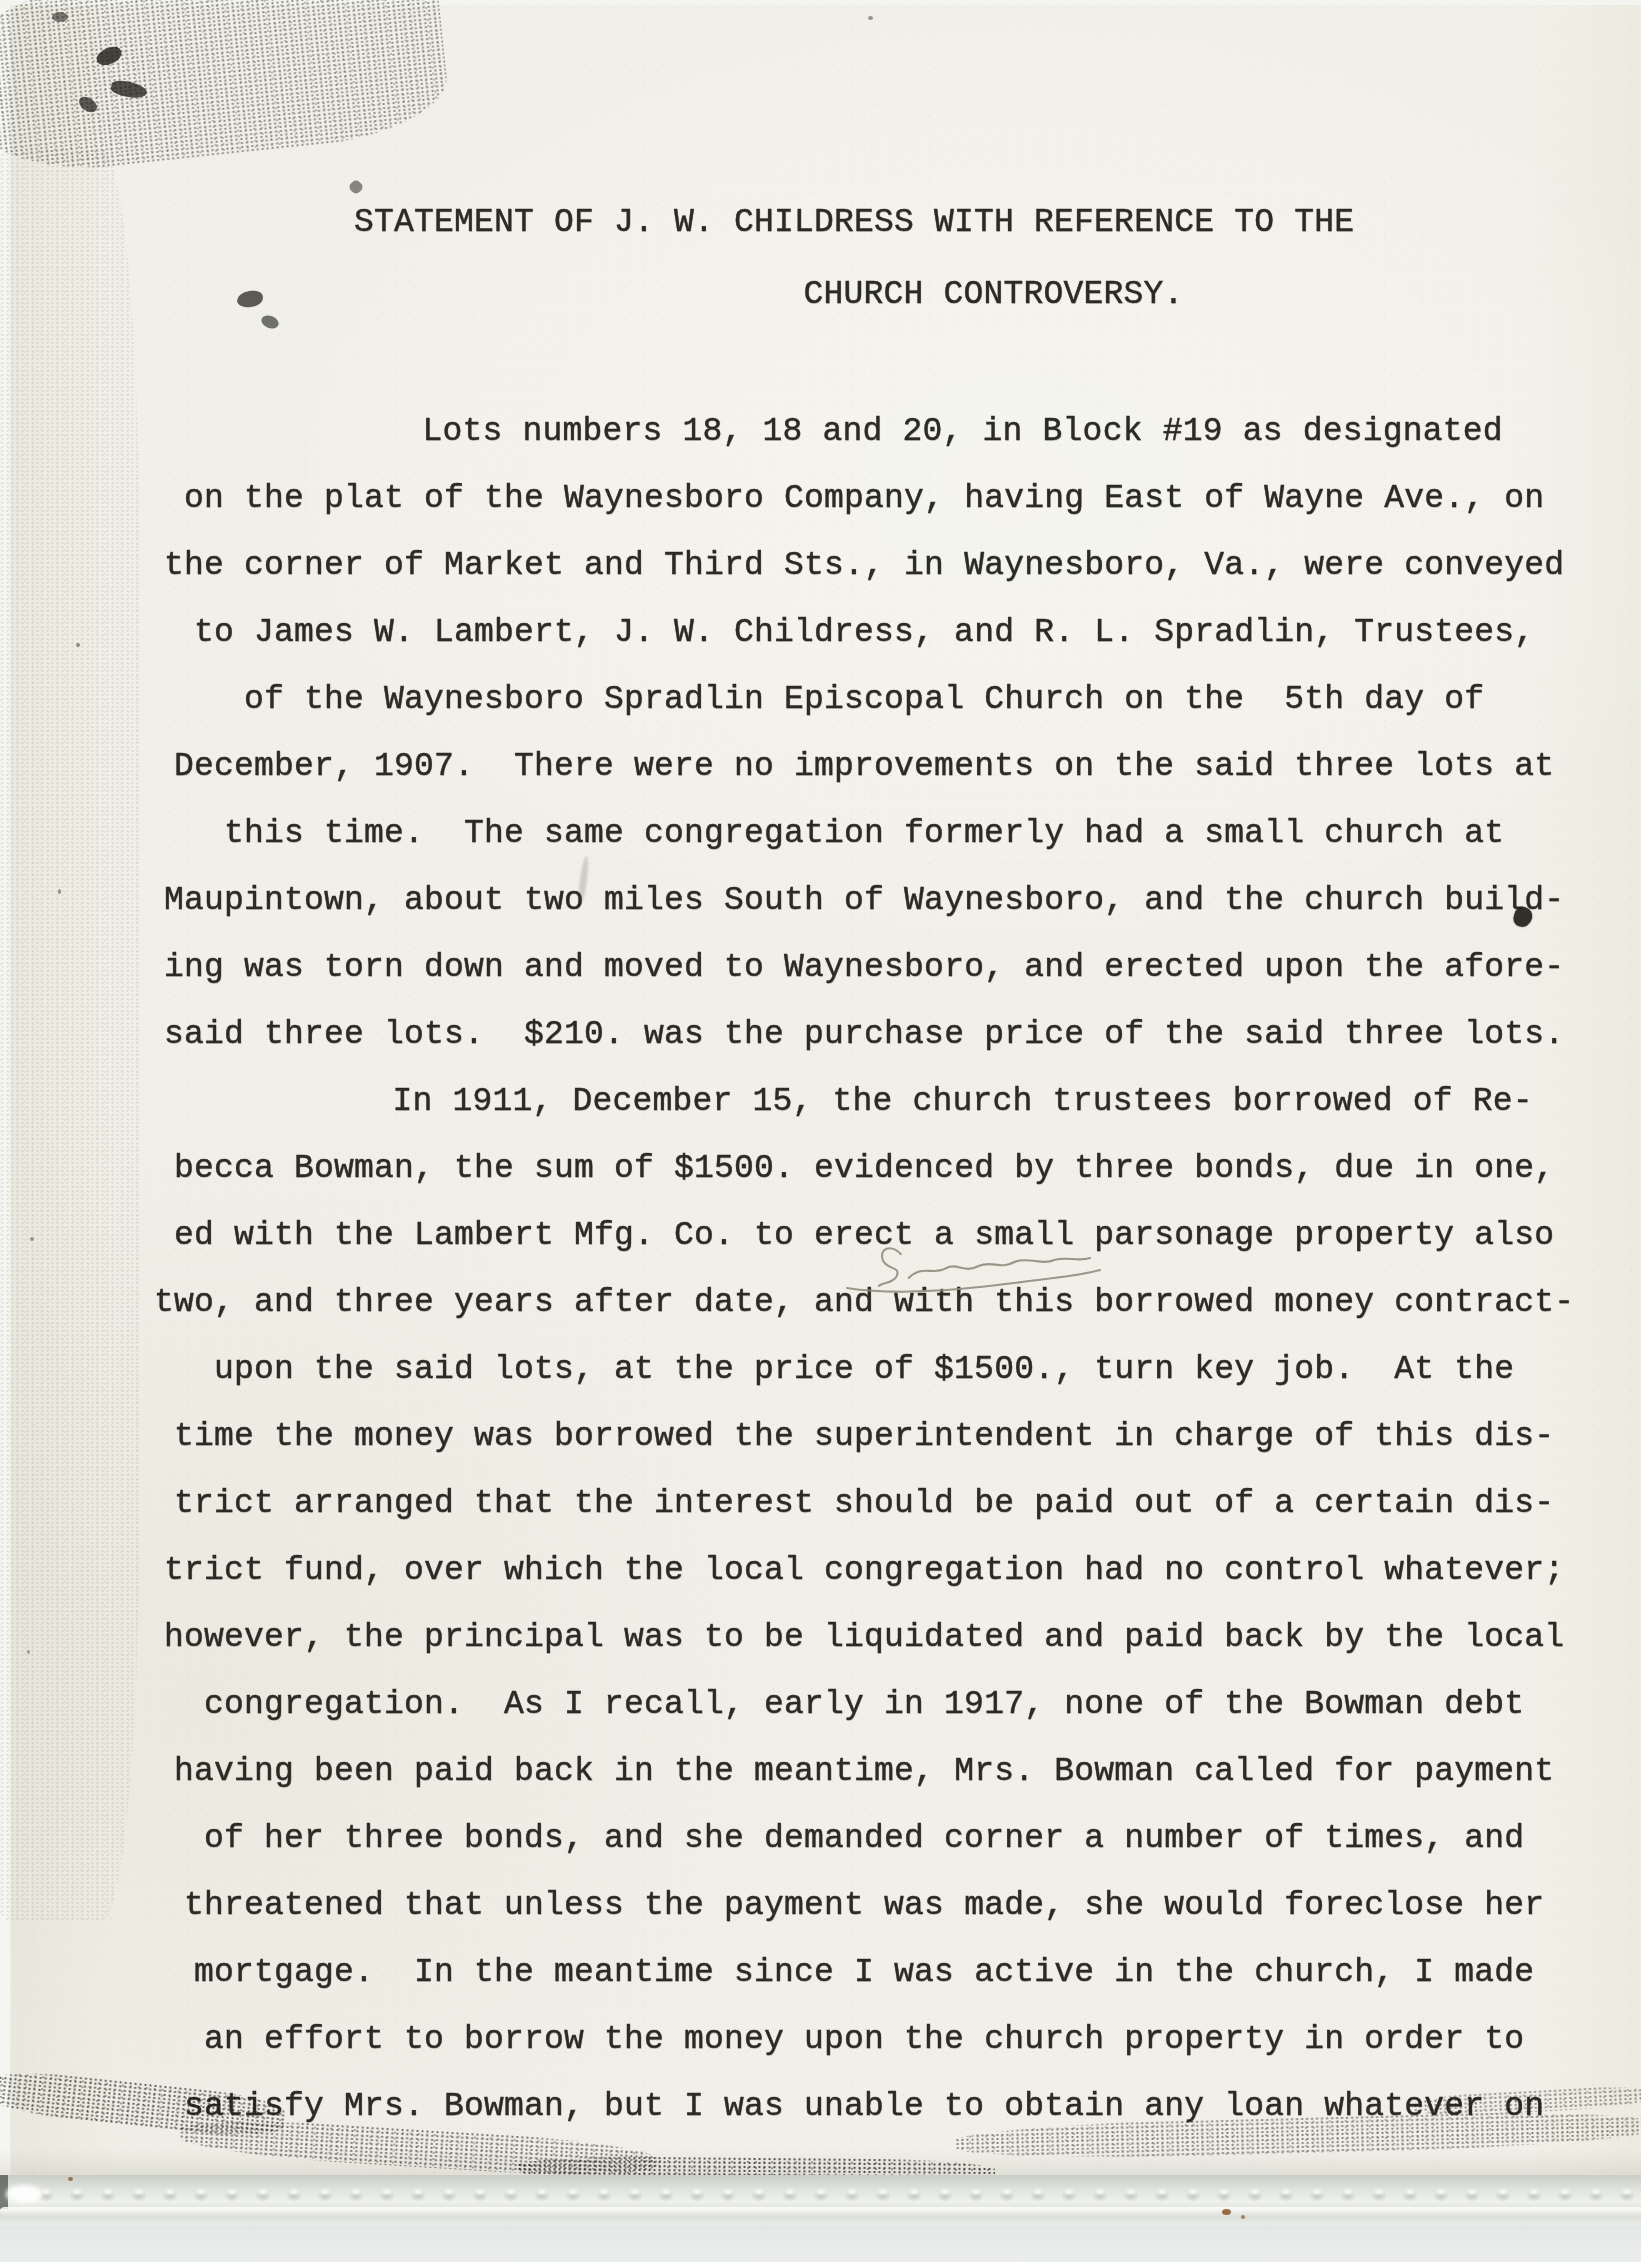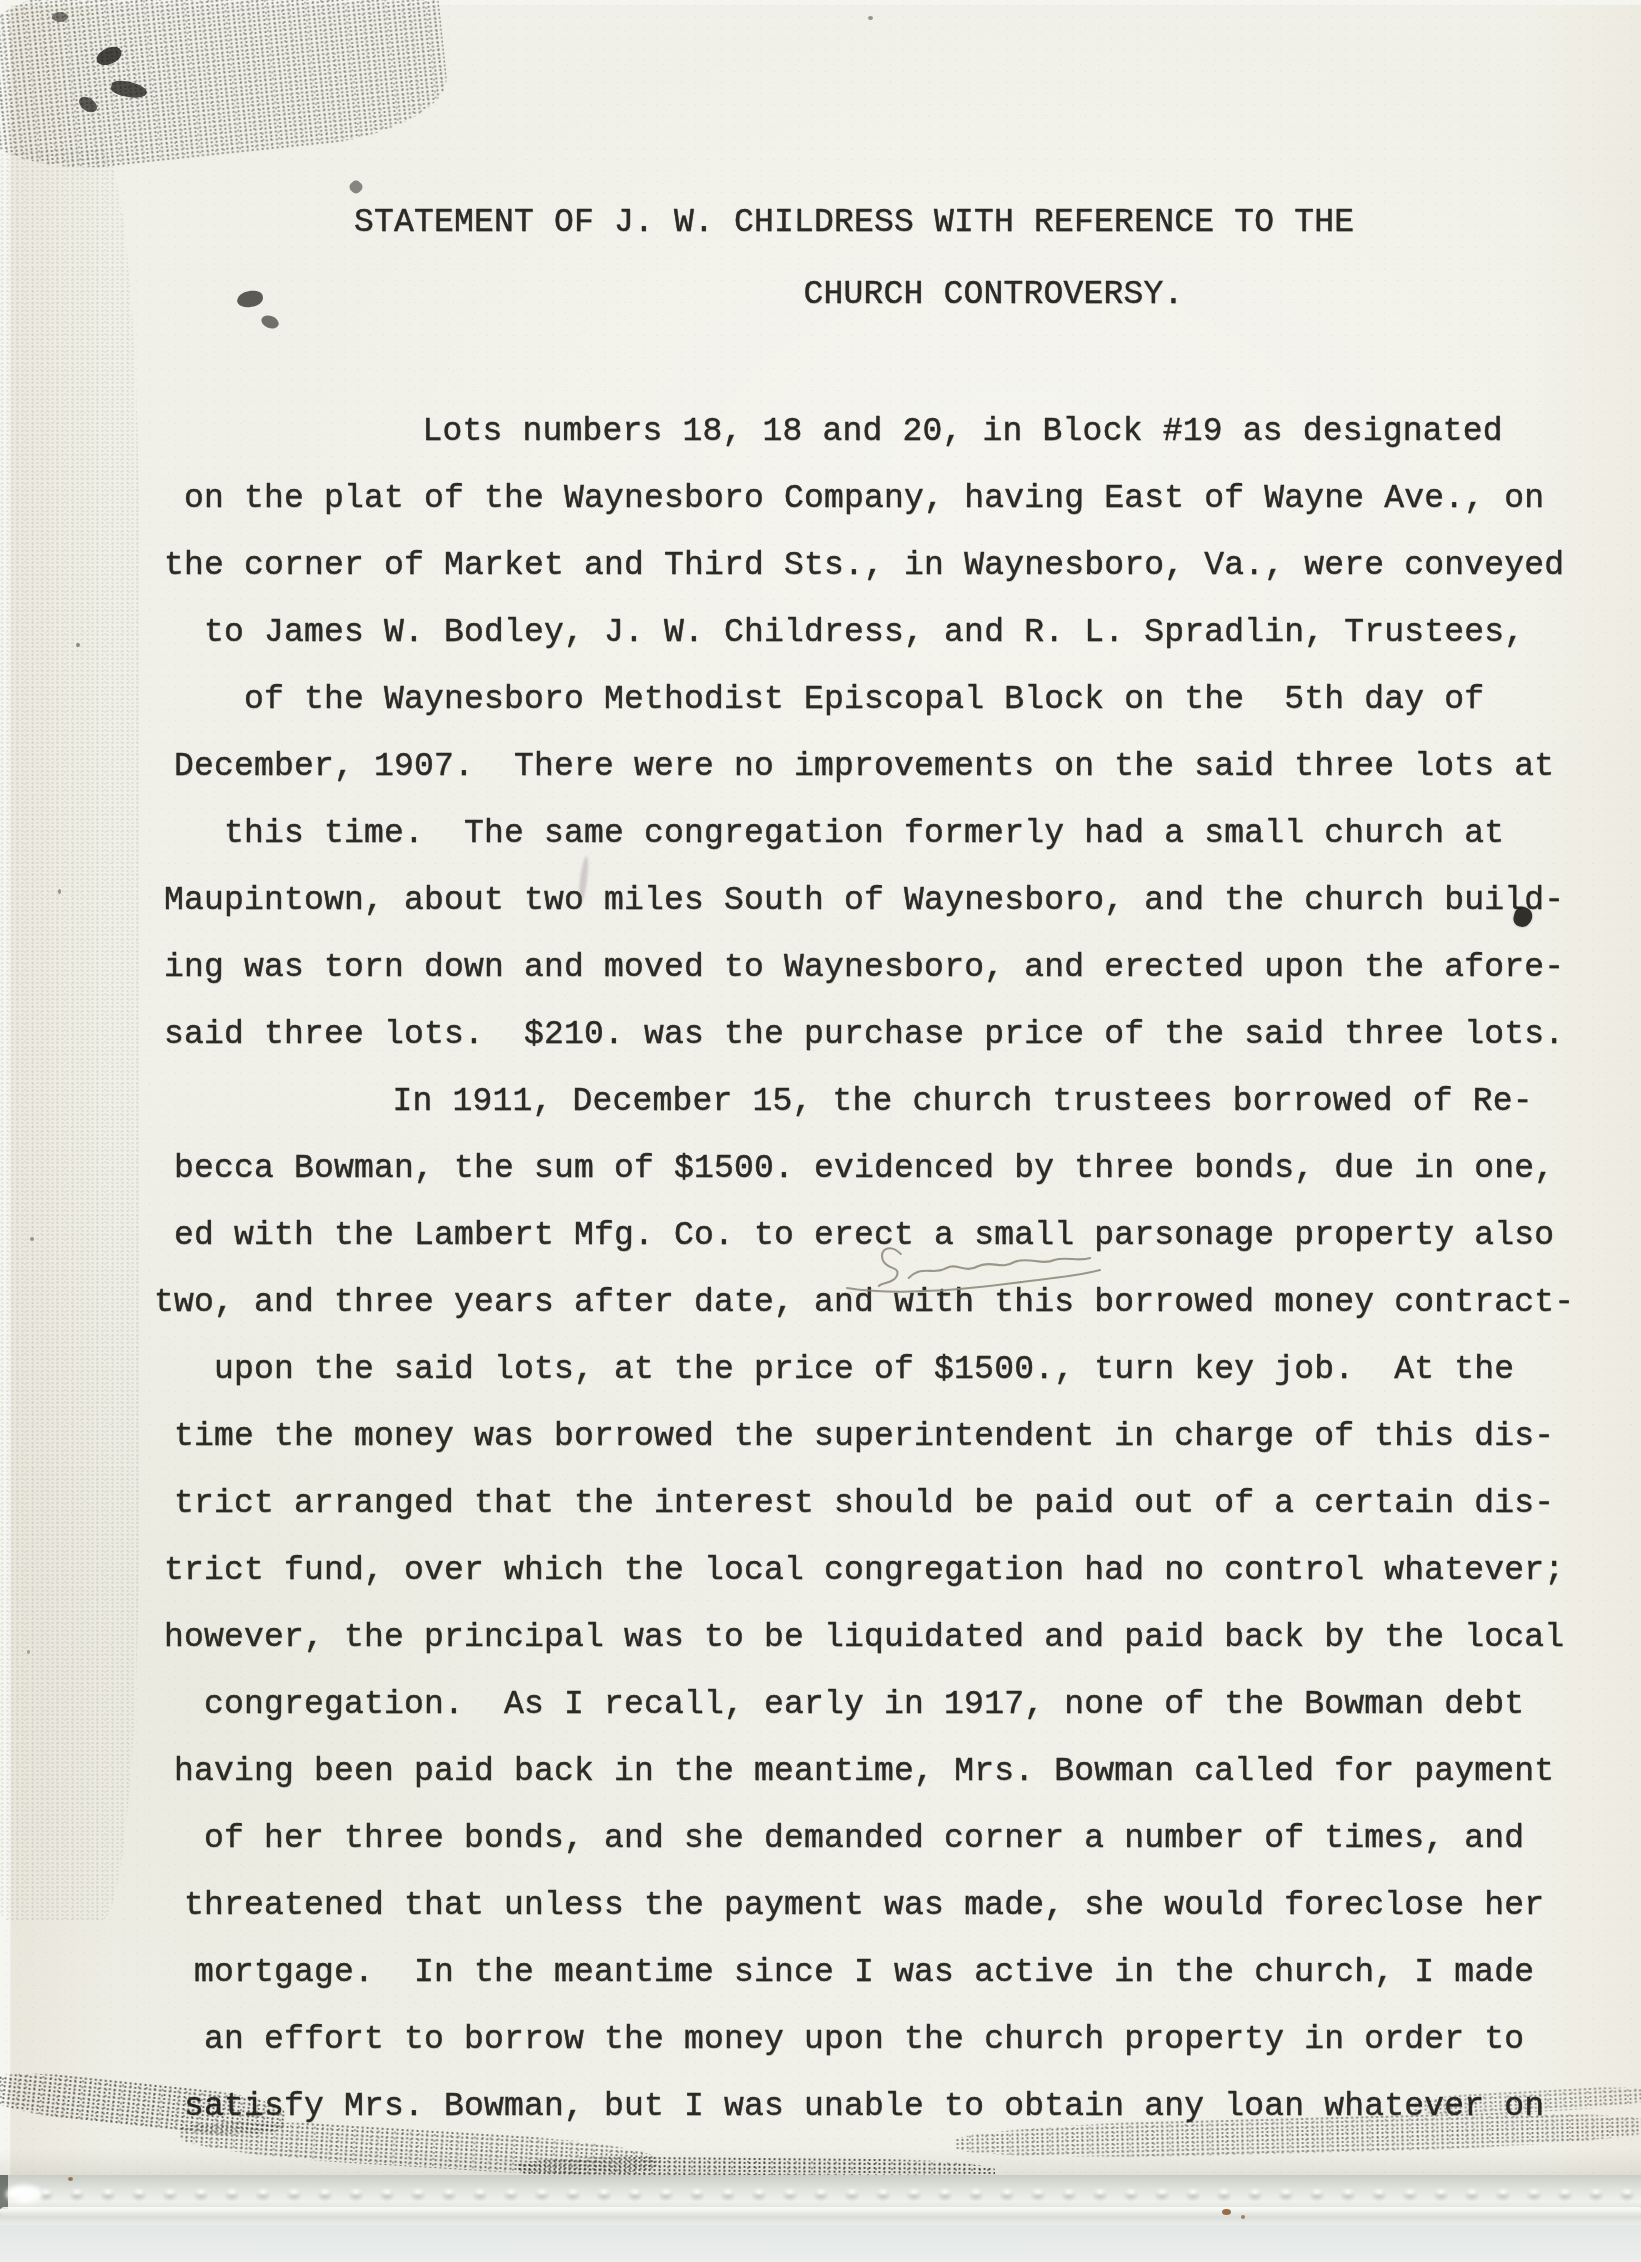--- a/index.html
+++ b/index.html
@@ -214,22 +214,22 @@
     <div class="doc-title typewriter">
       <div class="title-line title-line-1">STATEMENT OF J. W. CHILDRESS WITH REFERENCE TO THE</div>
       <div class="title-line title-line-2">CHURCH CONTROVERSY.</div>
     </div>
 
     <div class="doc-body typewriter" id="doc-body">
         <div>
           <div class="line indent">Lots numbers 18, 18 and 20, in Block #19 as designated</div>
           <div class="line">on the plat of the Waynesboro Company, having East of Wayne Ave., on</div>
           <div class="line">the corner of Market and Third Sts., in Waynesboro, Va., were conveyed</div>
-          <div class="line">to James W. Bodley, J. W. Childress, and R. L. Spradlin, Trustees,</div>
-          <div class="line">of the Waynesboro Methodist Episcopal Block on the  5th day of</div>
+          <div class="line">to James W. Lambert, J. W. Childress, and R. L. Spradlin, Trustees,</div>
+          <div class="line">of the Waynesboro Spradlin Episcopal Church on the  5th day of</div>
           <div class="line">December, 1907.  There were no improvements on the said three lots at</div>
           <div class="line">this time.  The same congregation formerly had a small church at</div>
           <div class="line">Maupintown, about two miles South of Waynesboro, and the church build-</div>
           <div class="line">ing was torn down and moved to Waynesboro, and erected upon the afore-</div>
           <div class="line">said three lots.  $210. was the purchase price of the said three lots.</div>
         </div>
         <div>
           <div class="line indent">In 1911, December 15, the church trustees borrowed of Re-</div>
           <div class="line">becca Bowman, the sum of $1500. evidenced by three bonds, due in one,</div>
           <div class="line">ed with the Lambert Mfg. Co. to erect a small parsonage property also</div>

